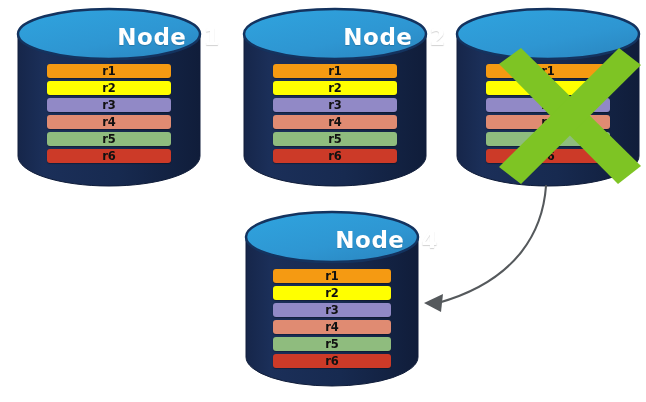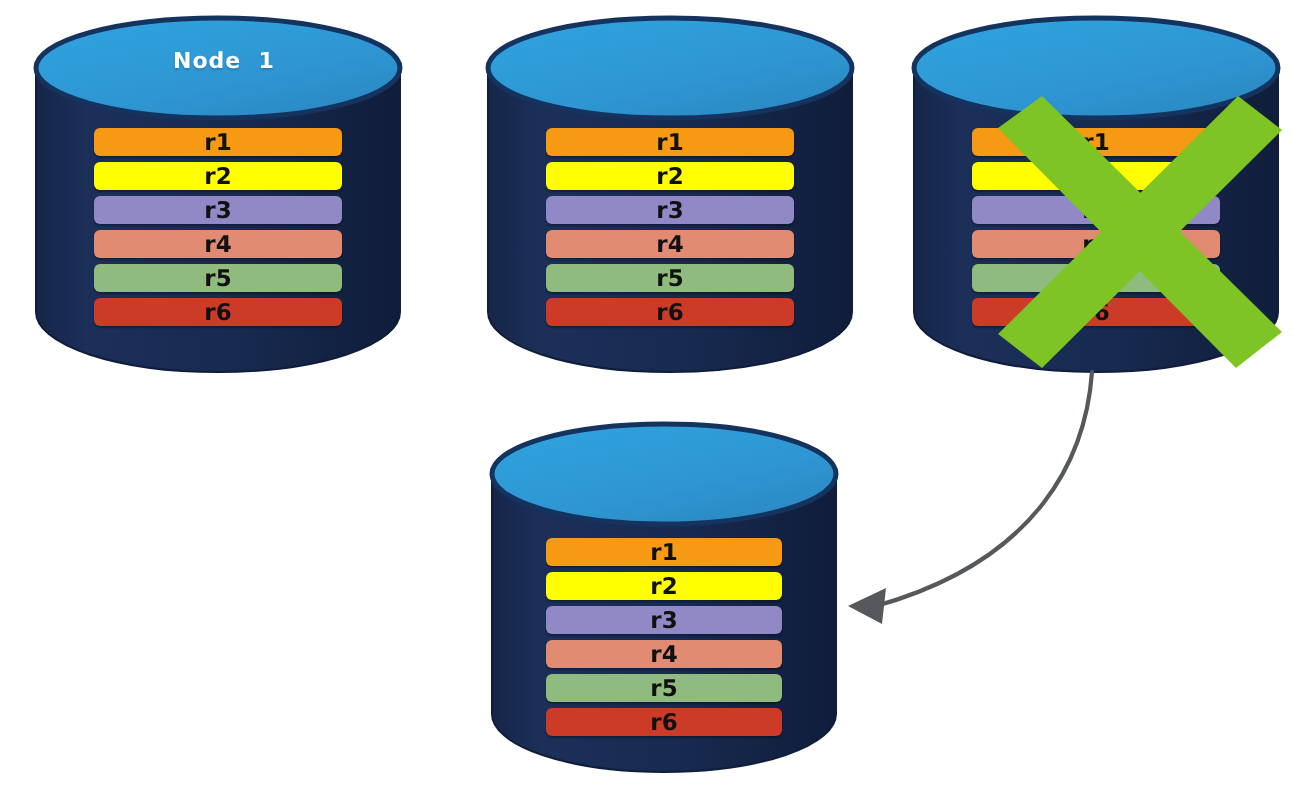--- a/index.html
+++ b/index.html
@@ -29,26 +29,26 @@
     position: absolute;
   }
   .node-svg {
     position: absolute;
     left: 0;
     top: 0;
     overflow: visible;
   }
   .node-title {
     position: absolute;
-    left: 3px;
+    left: 16px;
     width: 100%;
-    text-align: center;
+    text-align: right;
     color: #ffffff;
     font-weight: bold;
-    font-size: 11px;
+    font-size: 23px;
     letter-spacing: 0.5px;
     white-space: pre;
     text-shadow: 0 1px 1px rgba(0,0,0,0.18);
     pointer-events: none;
   }
   .rows {
     position: absolute;
     left: 0;
     width: 100%;
   }
@@ -151,20 +151,21 @@
         </linearGradient>
         <linearGradient id="g-top-2" x1="0.1" y1="0" x2="0.9" y2="1">
           <stop offset="0%" stop-color="#2fa3de"></stop>
           <stop offset="60%" stop-color="#2e96d2"></stop>
           <stop offset="100%" stop-color="#2a86c0"></stop>
         </linearGradient>
       </defs>
       <path d="M4 28 L4 150 A91 30 0 0 0 186 150 L186 28 Z" fill="url(#g-body-2)" stroke="#101d3a" stroke-width="1"></path>
       <ellipse cx="95" cy="28" rx="91" ry="25" fill="url(#g-top-2)" stroke="#14335f" stroke-width="2.5"></ellipse>
     </svg>
+    <div class="node-title" style="top:18px;">Node  2</div>
     <div class="rows" style="top:58px;">
       <div class="row" style="width:124px; background:#f59a12;">
         <span class="row-label">r1</span>
       </div>
       <div class="row" style="width:124px; background:#ffff00;">
         <span class="row-label">r2</span>
       </div>
       <div class="row" style="width:124px; background:#9189c6;">
         <span class="row-label">r3</span>
       </div>
@@ -238,20 +239,21 @@
         </linearGradient>
         <linearGradient id="g-top-4" x1="0.1" y1="0" x2="0.9" y2="1">
           <stop offset="0%" stop-color="#2fa3de"></stop>
           <stop offset="60%" stop-color="#2e96d2"></stop>
           <stop offset="100%" stop-color="#2a86c0"></stop>
         </linearGradient>
       </defs>
       <path d="M4 28 L4 148 A86 29 0 0 0 176 148 L176 28 Z" fill="url(#g-body-4)" stroke="#101d3a" stroke-width="1"></path>
       <ellipse cx="90" cy="28" rx="86" ry="25" fill="url(#g-top-4)" stroke="#14335f" stroke-width="2.5"></ellipse>
     </svg>
+    <div class="node-title" style="top:18px;">Node  4</div>
     <div class="rows" style="top:60px;">
       <div class="row" style="width:118px; background:#f59a12;">
         <span class="row-label">r1</span>
       </div>
       <div class="row" style="width:118px; background:#ffff00;">
         <span class="row-label">r2</span>
       </div>
       <div class="row" style="width:118px; background:#9189c6;">
         <span class="row-label">r3</span>
       </div>

